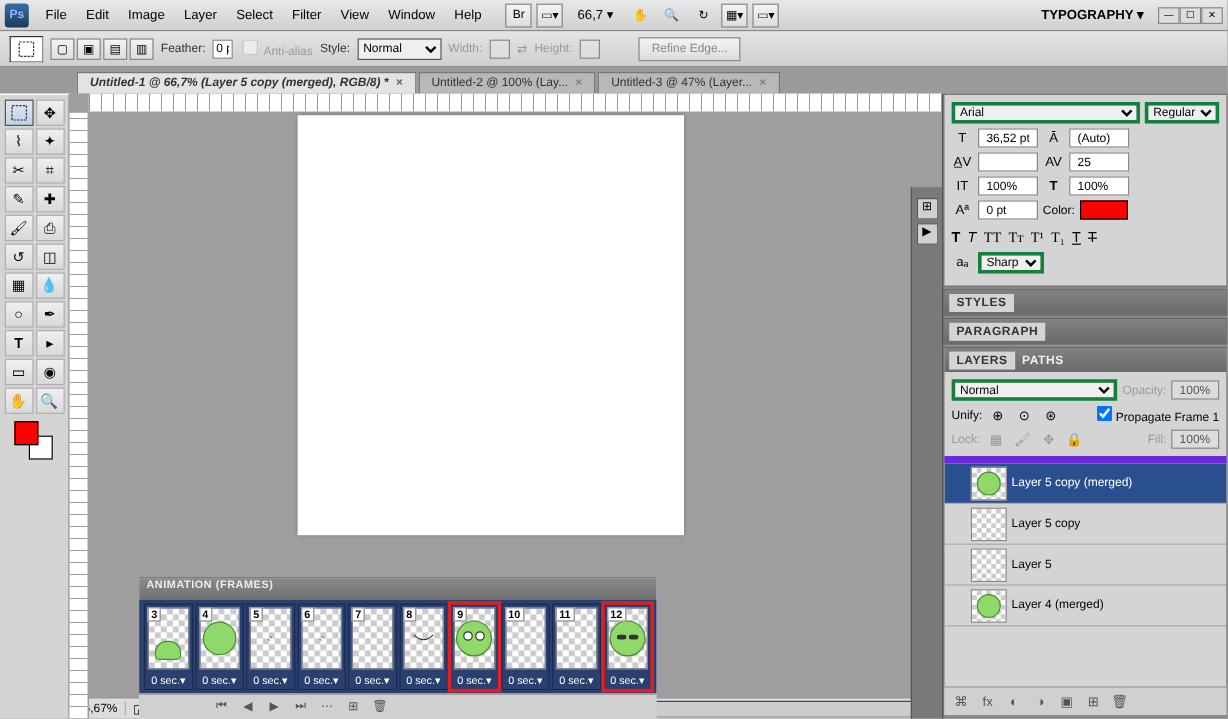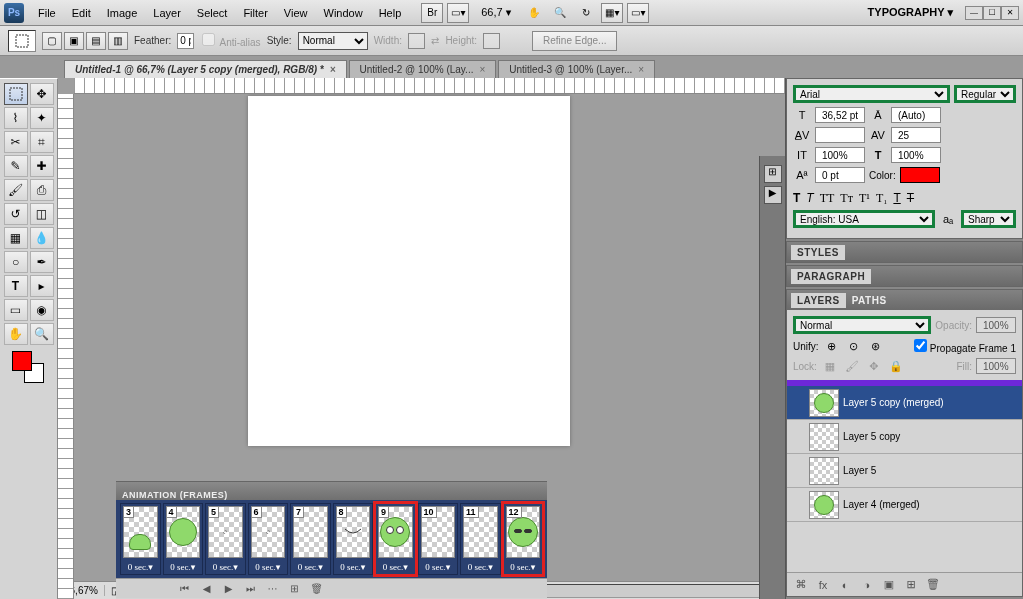--- a/index.html
+++ b/index.html
@@ -74,28 +74,28 @@
 .layer-item { display: flex; align-items: center; height: 34px; border-bottom: 1px solid #aaa; gap: 4px; padding-right: 4px; font-size: 10px; }
 .layer-item.sel { background: #2a4f8f; color: #fff; }
 .layer-vis { width: 18px; text-align: center; }
 .layer-thumb { width: 30px; height: 28px; background: #fff; border: 1px solid #888; background-image: repeating-conic-gradient(#ccc 0 25%, #fff 0 50%); background-size: 8px 8px; display:flex; align-items:center; justify-content:center;}
 .layer-thumb .smiley{width:20px;height:20px;border-radius:50%;background:#8fd96b;border:1px solid #4a8a30;}
 .panel-footer { height: 24px; background: #d0d0d0; border-top: 1px solid #999; display:flex; align-items:center; gap:6px; padding:0 6px; font-size:11px;}
 .panel-footer span {width:16px;text-align:center;color:#555;}
 
 
 .anim-panel { position: absolute; left: 58px; bottom: 0; right: 238px; height: 118px; background: #d4d4d4; border-top: 1px solid #666; }
-.anim-tabs { height: 18px; background: linear-gradient(#8a8a8a,#707070); display: flex; align-items: flex-end; padding: 0 6px; }
+.anim-tabs { height: 18px; background: linear-gradient(#8a8a8a,#707070); display: flex; align-items: flex-start; padding: 0 6px; }
 .anim-tab { font-size: 9px; color: #eee; font-weight: bold; letter-spacing: 0.5px; }
 .frames-strip { height: 78px; background: #2a4070; display: flex; align-items: center; padding: 2px 4px; gap: 2px; overflow: hidden; }
 .frame { width: 62px; height: 72px; background: #2a4070; border: 1px solid #1a2a50; display: flex; flex-direction: column; position: relative;}
 .frame.hl { outline: 3px solid #e02020; outline-offset: -1px; }
 .frame-num { position: absolute; top: 2px; left: 2px; background: #fff; border: 1px solid #888; font-size: 9px; padding: 0 2px; font-weight: bold; z-index:2;}
 .frame-canvas { margin: 2px; height: 52px; background-image: repeating-conic-gradient(#ccc 0 25%, #fff 0 50%); background-size: 10px 10px; border: 1px solid #888; display:flex;align-items:center;justify-content:center; position:relative;}
-.frame-delay { height: 14px; background: #2a4070; color: #fff; font-size: 9px; text-align: center; display:flex;align-items:center;justify-content:center;font-family:Liberation Serif, serif;}
+.frame-delay { height: 14px; background: #2a4070; color: #fff; font-size: 9px; text-align: center; display:flex;align-items:center;justify-content:center;}
 .frame-canvas .blob{width:22px;height:16px;background:#8fd96b;border:1px solid #4a8a30;border-radius:10px 10px 4px 4px;margin-top:20px;}
 .frame-canvas .circ{width:28px;height:28px;background:#8fd96b;border:1px solid #4a8a30;border-radius:50%;}
 .frame-canvas .face{width:30px;height:30px;background:#8fd96b;border:1px solid #4a8a30;border-radius:50%;position:relative;}
 .frame-canvas .face::before,.frame-canvas .face::after{content:"";position:absolute;width:6px;height:6px;background:#fff;border:1px solid #333;border-radius:50%;top:8px;}
 .frame-canvas .face::before{left:5px;}
 .frame-canvas .face::after{right:5px;}
 .frame-canvas .face.squint::before,.frame-canvas .face.squint::after{height:2px;border-radius:2px;top:11px;background:#333;}
 .anim-footer { height: 20px; background: #d0d0d0; border-top: 1px solid #999; display:flex; align-items:center; gap:4px; padding:0 6px; font-size:10px;}
 .anim-footer .sel{border:1px solid #888;padding:0 4px;height:16px;display:flex;align-items:flex-end;margin-top:44px;}
 .anim-footer .pbtn{width:18px;text-align:center;color:#555;}
@@ -165,21 +165,21 @@
 <div class="tabs-row">
   <div class="doc-tab active">
       <span>Untitled-1 @ 66,7% (Layer 5 copy (merged), RGB/8) *</span>
       <span class="tab-close">×</span>
     </div>
   <div class="doc-tab">
       <span>Untitled-2 @ 100% (Lay...</span>
       <span class="tab-close">×</span>
     </div>
   <div class="doc-tab">
-      <span>Untitled-3 @ 100% (Layer...</span>
+      <span>Untitled-3 @ 47% (Layer...</span>
       <span class="tab-close">×</span>
     </div>
 </div>
 
 <div class="main-area">
 
   <div class="toolbox">
     <div class="tool-grid">
       <div class="tool sel">
           <svg width="14" height="14">
@@ -358,21 +358,20 @@
           <span><b>T</b></span>
           <span><i>T</i></span>
           <span>TT</span>
           <span>Tᴛ</span>
           <span>T¹</span>
           <span>T₁</span>
           <span><u>T</u></span>
           <span><s>T</s></span>
         </div>
         <div class="char-row">
-          <select class="char-sel"><option>English: USA</option></select>
           <span class="char-icon">aₐ</span>
           <select class="char-sel" style="flex:0 0 55px"><option>Sharp</option></select>
         </div>
       </div>
     </div>
 
     <div class="panel-group">
       <div class="panel-tabs">
           <div class="panel-tab active">STYLES</div>
         </div>

